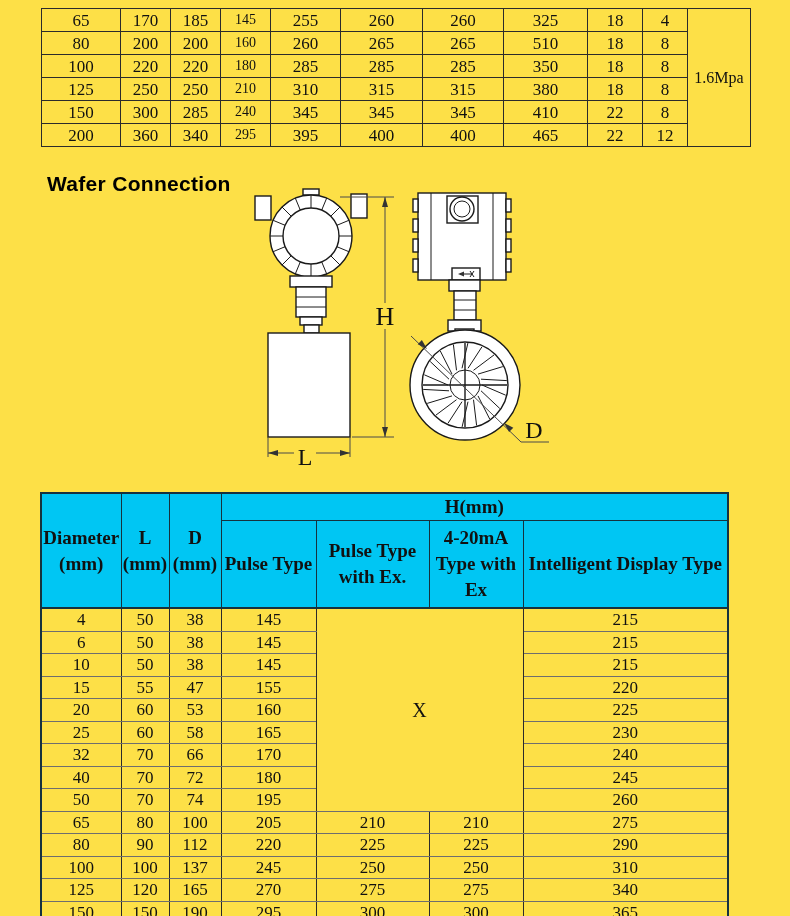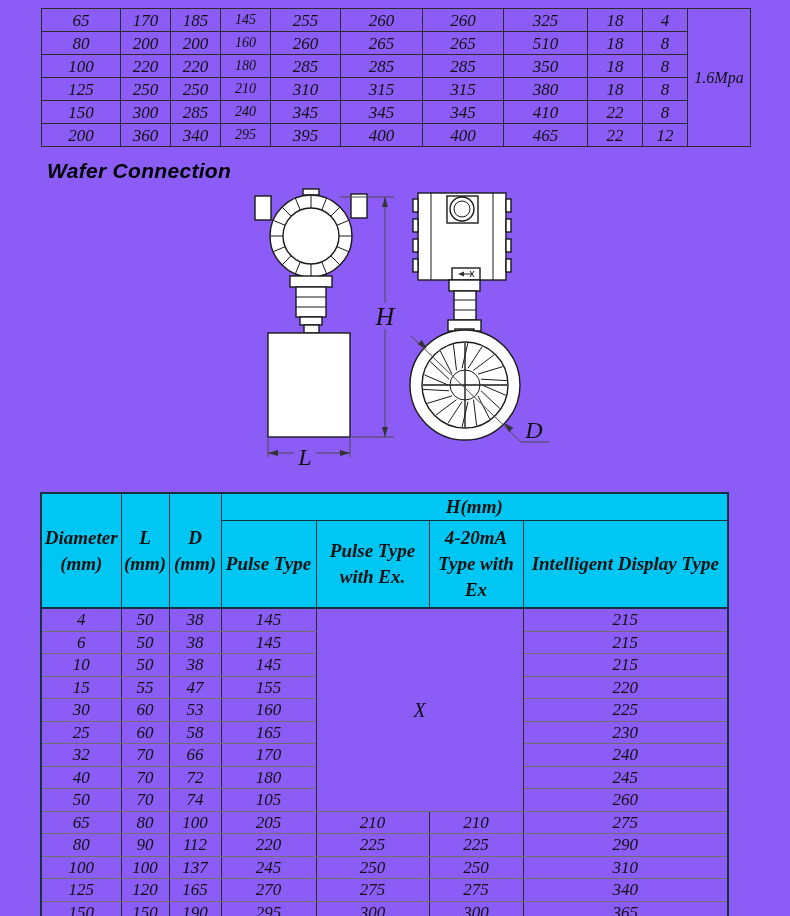--- a/index.html
+++ b/index.html
@@ -1,29 +1,29 @@
 <!DOCTYPE html>
 <html><head>
 <meta charset="utf-8">
 <style>
   html,body{margin:0;padding:0;background:#fff;}
-  .page{position:relative;width:790px;height:916px;background:#8b5cf6;overflow:hidden;
-        font-family:"Liberation Serif",serif;color:#111;font-style:italic;}
+  .page{position:relative;width:790px;height:916px;background:#fde047;overflow:hidden;
+        font-family:"Liberation Serif",serif;color:#111;}
   table{border-collapse:collapse;table-layout:fixed;}
   td,th{padding:0;overflow:hidden;}
 
   
   .pressure-table{position:absolute;left:41px;top:8px;width:709px;}
   .pressure-table td{border:1px solid #2b2b2b;text-align:center;vertical-align:middle;
                      height:22px;font-size:17px;line-height:1;}
   .pressure-table td:nth-child(4){font-size:14px;}
   .pressure-table td.pressure{font-size:16px;margin-left:10px;}
 
   
-  .section-heading{position:absolute;left:47px;top:159px;
+  .section-heading{position:absolute;left:47px;top:172px;
                    font-family:"Liberation Sans",sans-serif;font-weight:800;
                    font-size:21px;letter-spacing:.3px;color:#000;}
 
   
   .diagram{position:absolute;left:225px;top:180px;width:350px;height:302px;}
   .diagram .ln{stroke:#1a1a1a;fill:none;stroke-width:1.4;}
   .diagram .thin{stroke:#1a1a1a;fill:none;stroke-width:1;}
   .diagram .dim{stroke:#4a4a4a;fill:none;stroke-width:1;}
   .diagram .dimfill{fill:#333;stroke:none;}
   .diagram .wh{fill:#ffffff;stroke:#1a1a1a;stroke-width:1.4;}
@@ -275,21 +275,21 @@
           <td>215</td>
         </tr>
         <tr>
           <td>15</td>
           <td>55</td>
           <td>47</td>
           <td>155</td>
           <td>220</td>
         </tr>
         <tr>
-          <td>30</td>
+          <td>20</td>
           <td>60</td>
           <td>53</td>
           <td>160</td>
           <td>225</td>
         </tr>
         <tr>
           <td>25</td>
           <td>60</td>
           <td>58</td>
           <td>165</td>
@@ -306,21 +306,21 @@
           <td>40</td>
           <td>70</td>
           <td>72</td>
           <td>180</td>
           <td>245</td>
         </tr>
         <tr>
           <td>50</td>
           <td>70</td>
           <td>74</td>
-          <td>105</td>
+          <td>195</td>
           <td>260</td>
         </tr>
         <tr>
           <td>65</td>
           <td>80</td>
           <td>100</td>
           <td>205</td>
           <td>210</td>
           <td>210</td>
           <td>275</td>

